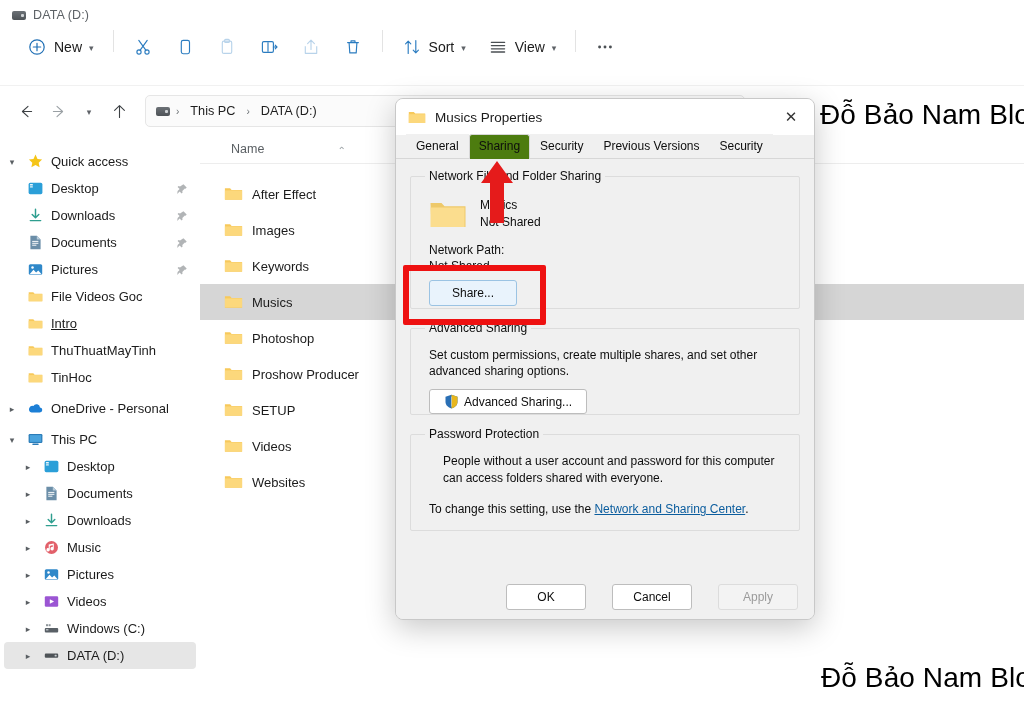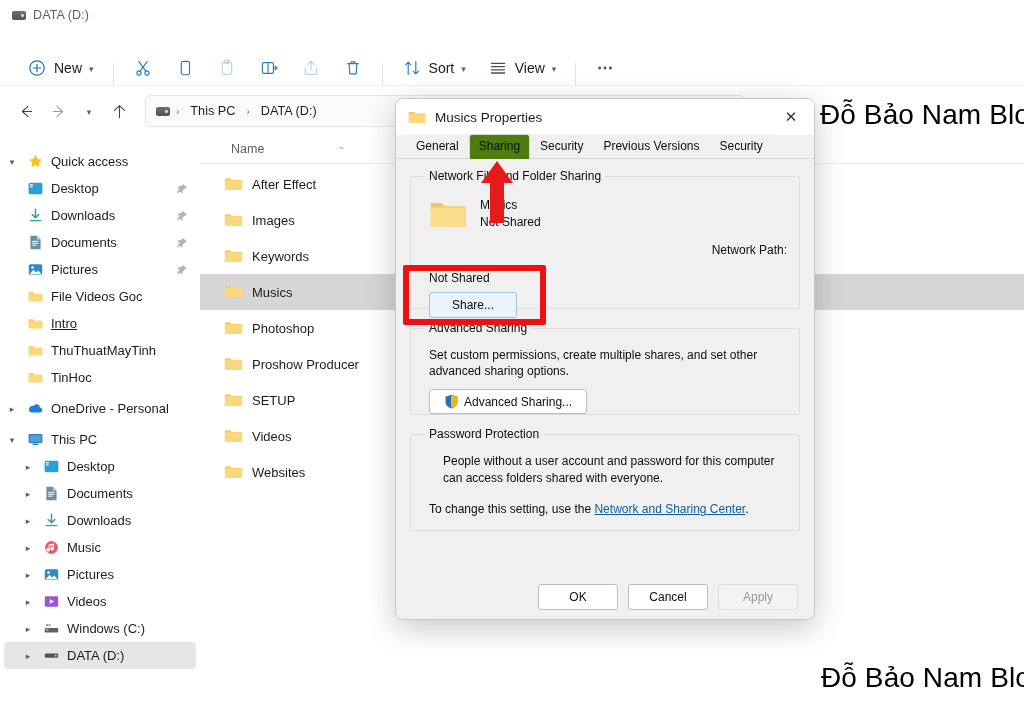--- a/index.html
+++ b/index.html
@@ -23,21 +23,21 @@
     position:relative; flex:none;
   }
   .tb-drive-icon::after{
     content:""; position:absolute; right:2px; top:3px; width:3px; height:3px;
     background:#cfd3d6; border-radius:1px;
   }
   .tb-title { font-size:12.5px; color:#5d6266; letter-spacing:.1px; }
 
   .toolbar {
     position:absolute; left:0; top:30px; width:1024px; height:56px;
-    display:flex; align-items:flex-end; padding-left:16px; gap:0px;
+    display:flex; align-items:flex-start; padding-left:16px; gap:0px;
     background:#ffffff; border-bottom:1px solid #f1f1f1;
   }
   .tb-btn {
     height:34px; display:flex; align-items:center; gap:7px;
     padding:0 11px; border-radius:5px; cursor:default;
     font-size:14px; color:#1b1b1b;
   }
   .tb-sep { width:1px; height:22px; background:#e3e3e3; margin:0 8px; flex:none; }
   .chev { font-size:9px; color:#5f6368; line-height:1; transform:translateY(1px); }
   .ic { width:20px; height:20px; display:block; }
@@ -99,21 +99,21 @@
     position:absolute; left:0; top:0; width:824px; height:30px;
     display:flex; align-items:center; border-bottom:1px solid #ededed;
   }
   .col-name {
     width:160px; padding-left:31px; font-size:12.5px; color:#5a5f63;
     position:relative;
   }
   .sort-caret {
     position:absolute; right:14px; top:3px; font-size:10px; color:#9aa0a4;
   }
-  .filelist { position:absolute; left:0; top:32px; width:824px; }
+  .filelist { position:absolute; left:0; top:42px; width:824px; }
   .file-row {
     height:36px; display:flex; align-items:center; gap:9px;
     padding-left:24px; font-size:13px; color:#1b1b1b; cursor:default;
   }
   .file-row.selected { background:#d6d6d6; }
   .folder-ic { width:19px; height:16px; flex:none; display:block; }
 
   
   .watermark {
     position:absolute; font-size:28px; color:#000000; white-space:nowrap;
@@ -163,21 +163,21 @@
     border:1px solid #dcdcdc; border-radius:2px;
     padding:8px 12px 12px 12px; margin-bottom:12px; background:transparent;
   }
   fieldset.group > legend {
     font-size:12px; color:#0d0d0d; padding:0 4px; margin-left:2px;
   }
   .share-row { display:flex; align-items:center; gap:13px; margin:6px 0 2px 6px; }
   .big-folder { width:38px; height:31px; flex:none; display:block; }
   .share-name { font-size:12px; color:#0d0d0d; line-height:17px; }
   .share-state { font-size:12px; color:#0d0d0d; line-height:17px; }
-  .np-label { font-size:12px; color:#0d0d0d; margin:12px 0 14px 6px;text-align:right; }
+  .np-label { font-size:12px; color:#0d0d0d; margin:12px 0 2px 6px; }
   .np-value { font-size:12px; color:#0d0d0d; margin:0 0 7px 6px; }
 
   .winbtn {
     font-family:"Liberation Sans", sans-serif; font-size:12px; color:#0d0d0d;
     background:#ffffff; border:1px solid #bdbdbd; border-radius:3px;
     height:25px; padding:0 14px; cursor:default; display:inline-flex;
     align-items:center; justify-content:center; gap:5px;
   }
   .winbtn.share-btn {
     background:#e9f3fc; border-color:#9bc3e3; min-width:88px; height:26px;
@@ -185,21 +185,21 @@
   }
   .winbtn.disabled { color:#9b9b9b; background:#f3f3f3; border-color:#dcdcdc; }
   .adv-text { font-size:12px; color:#0d0d0d; line-height:16px; margin:4px 0 10px 6px; }
   .pp-text { font-size:12px; color:#0d0d0d; line-height:17px; margin:4px 0 0 20px; }
   .pp-text2 { font-size:12px; color:#0d0d0d; line-height:17px; margin:14px 0 4px 6px; }
   .lnk { color:#0b5d9e; text-decoration:underline; cursor:default; }
   .shield { width:15px; height:15px; flex:none; display:block; }
 
   .dlg-footer {
     position:absolute; left:0; bottom:0; width:100%; height:48px;
-    display:flex; align-items:center; justify-content:flex-end; gap:10px;
+    display:flex; align-items:center; justify-content:flex-end; gap:26px;
     padding-right:16px;
   }
   .dlg-footer .winbtn { min-width:80px; height:26px; }
 
   
   .red-box {
     position:absolute; left:403px; top:265px; width:143px; height:60px;
     border:6px solid #ee1111; border-radius:2px; pointer-events:none;
   }
   .red-arrow {

